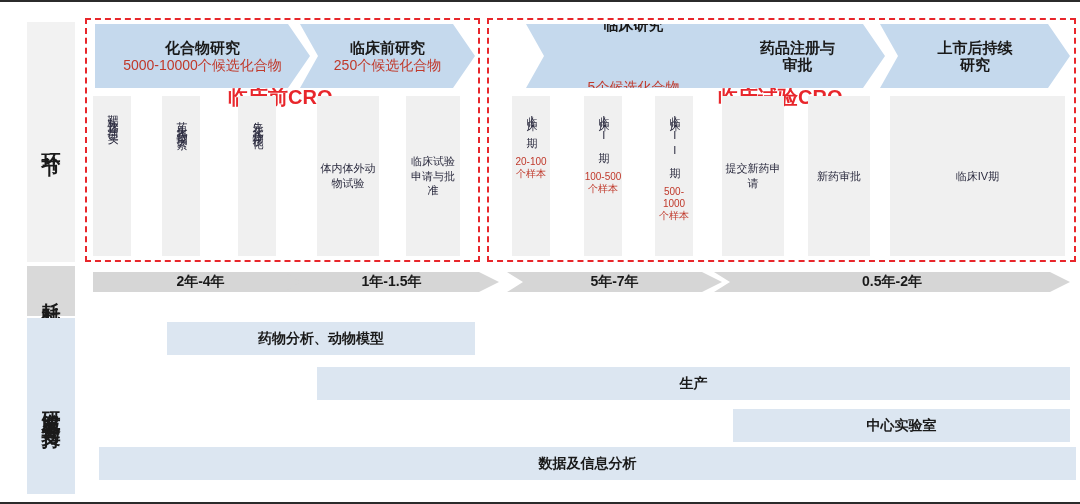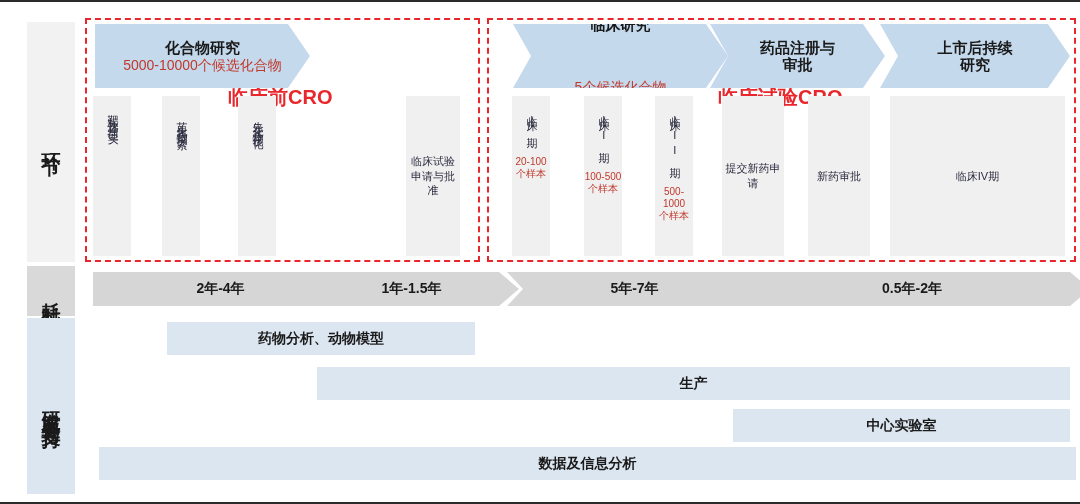--- a/index.html
+++ b/index.html
@@ -72,25 +72,24 @@
     writing-mode:horizontal-tb;text-orientation:mixed;
     letter-spacing:0px;line-height:1.35;width:100%;
   }
   .stage-sub{
     font-size:10px;color:#c0392b;text-align:center;line-height:1.2;
     margin-top:24px;
   }
 
   
   .dur{
-    position:absolute;top:272px;height:34px;background:#d6d6d6;
+    position:absolute;top:272px;height:20px;background:#d6d6d6;
     display:flex;align-items:center;justify-content:center;
     font-size:14px;font-weight:bold;color:#1a1a1a;
     clip-path:polygon(0 0, calc(100% - 20px) 0, 100% 50%, calc(100% - 20px) 100%, 0 100%, 16px 50%);
-    padding-left:20px;
   }
   .dur.first{clip-path:polygon(0 0, calc(100% - 20px) 0, 100% 50%, calc(100% - 20px) 100%, 0 100%);}
 
   
   .svc{
     position:absolute;background:#dce6f1;height:33px;
     display:flex;align-items:center;justify-content:center;
     font-size:14px;font-weight:bold;color:#1a1a1a;
   }
 </style>
@@ -108,21 +107,25 @@
 
   <div class="cro-box cro-left"></div>
   <div class="cro-box cro-right"></div>
   <div class="cro-label cro-label-left">临床前CRO</div>
   <div class="cro-label cro-label-right">临床试验CRO</div>
 
   <div class="chev flat" style="left:95px;width:215px;">
     <div class="chev-title">化合物研究</div>
     <div class="chev-sub">5000-10000个候选化合物</div>
   </div>
-  <div class="chev notch" style="left:513px;width:215px;gap:45px;">
+  <div class="chev notch" style="left:300px;width:175px;">
+    <div class="chev-title">临床前研究</div>
+    <div class="chev-sub">250个候选化合物</div>
+  </div>
+  <div class="chev notch" style="left:526px;width:215px;gap:45px;">
     <div class="chev-title">临床研究</div>
     <div class="chev-sub">5个候选化合物</div>
   </div>
   <div class="chev notch" style="left:710px;width:175px;">
     <div class="chev-title">
       <div>药品注册与</div>
       <div>审批</div>
     </div>
   </div>
   <div class="chev notch" style="left:880px;width:190px;">
@@ -133,20 +136,23 @@
   </div>
 
   <div class="stage" style="left:93px;top:96px;width:38px;height:160px;padding-top:10px;">
     <div class="stage-txt">靶标选择与证实</div>
   </div>
   <div class="stage" style="left:162px;top:96px;width:38px;height:160px;padding-top:16px;">
     <div class="stage-txt">苗头化合物探索</div>
   </div>
   <div class="stage" style="left:238px;top:96px;width:38px;height:160px;padding-top:16px;">
     <div class="stage-txt">先导化合物优化</div>
+  </div>
+  <div class="stage" style="left:317px;top:96px;width:62px;height:160px;justify-content:center;">
+    <div class="stage-txt horiz">体内体外动物试验</div>
   </div>
   <div class="stage" style="left:406px;top:96px;width:54px;height:160px;justify-content:center;">
     <div class="stage-txt horiz">临床试验申请与批准</div>
   </div>
 
   <div class="stage" style="left:512px;top:96px;width:38px;height:160px;padding-top:12px;">
     <div class="stage-txt">临床I期</div>
     <div class="stage-sub">
       <div>20-100</div>
       <div>个样本</div>

